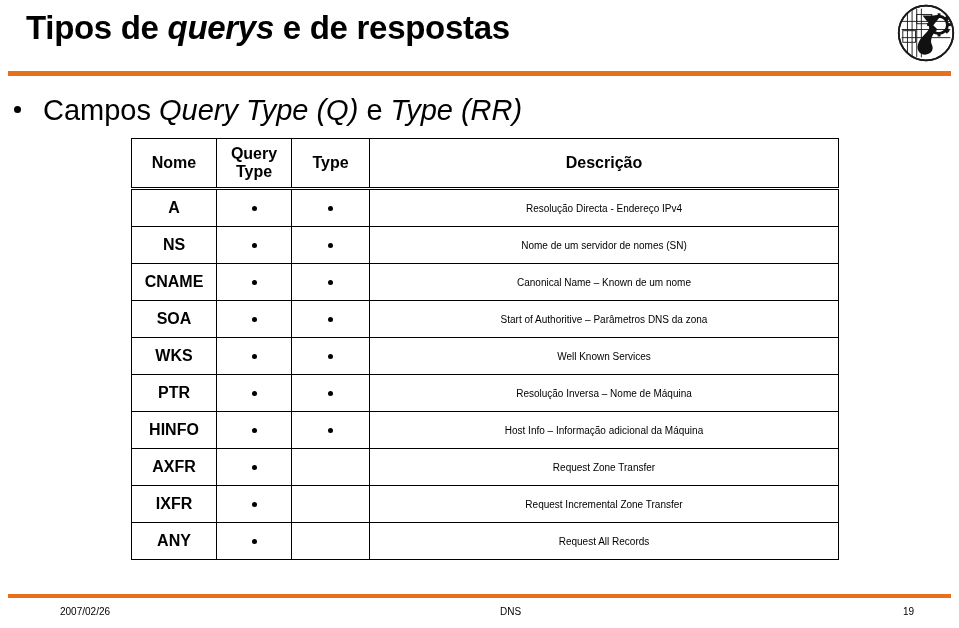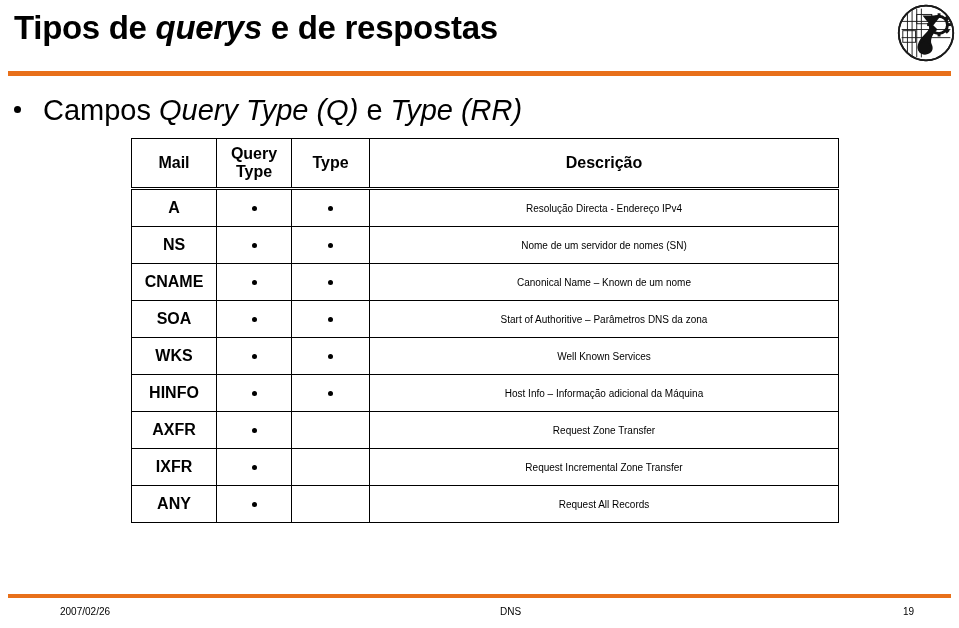--- a/index.html
+++ b/index.html
@@ -13,21 +13,21 @@
     position: relative;
     overflow: hidden;
     font-family: "Liberation Sans", sans-serif;
     color: #000000;
     -webkit-font-smoothing: none;
   }
 
   
   #slide-title {
     position: absolute;
-    left: 14px;
+    left: 26px;
     top: 9px;
     font-size: 33px;
     font-weight: bold;
     letter-spacing: -0.3px;
     white-space: nowrap;
     line-height: 1.15;
   }
   #slide-title .it { font-style: italic; }
 
   
@@ -150,21 +150,21 @@
 
 <table id="qtype-table">
   <colgroup>
     <col class="c-name">
       <col class="c-query">
       <col class="c-type">
       <col class="c-desc">
   </colgroup>
   <thead>
     <tr>
-      <th>Mail</th>
+      <th>Nome</th>
       <th>
         <span>Query</span><br>
         <span>Type</span>
       </th>
       <th>Type</th>
       <th class="desc-head">Descrição</th>
     </tr>
   </thead>
   <tbody id="qtype-body">
       <tr>
@@ -189,20 +189,26 @@
         <td class="name-cell">SOA</td>
         <td class="mark-cell"><span class="mark"></span></td>
         <td class="mark-cell"><span class="mark"></span></td>
         <td class="desc-cell">Start of Authoritive – Parâmetros DNS da zona</td>
       </tr>
       <tr>
         <td class="name-cell">WKS</td>
         <td class="mark-cell"><span class="mark"></span></td>
         <td class="mark-cell"><span class="mark"></span></td>
         <td class="desc-cell">Well Known Services</td>
+      </tr>
+      <tr>
+        <td class="name-cell">PTR</td>
+        <td class="mark-cell"><span class="mark"></span></td>
+        <td class="mark-cell"><span class="mark"></span></td>
+        <td class="desc-cell">Resolução Inversa – Nome de Máquina</td>
       </tr>
       <tr>
         <td class="name-cell">HINFO</td>
         <td class="mark-cell"><span class="mark"></span></td>
         <td class="mark-cell"><span class="mark"></span></td>
         <td class="desc-cell">Host Info – Informação adicional da Máquina</td>
       </tr>
       <tr>
         <td class="name-cell">AXFR</td>
         <td class="mark-cell"><span class="mark"></span></td>

